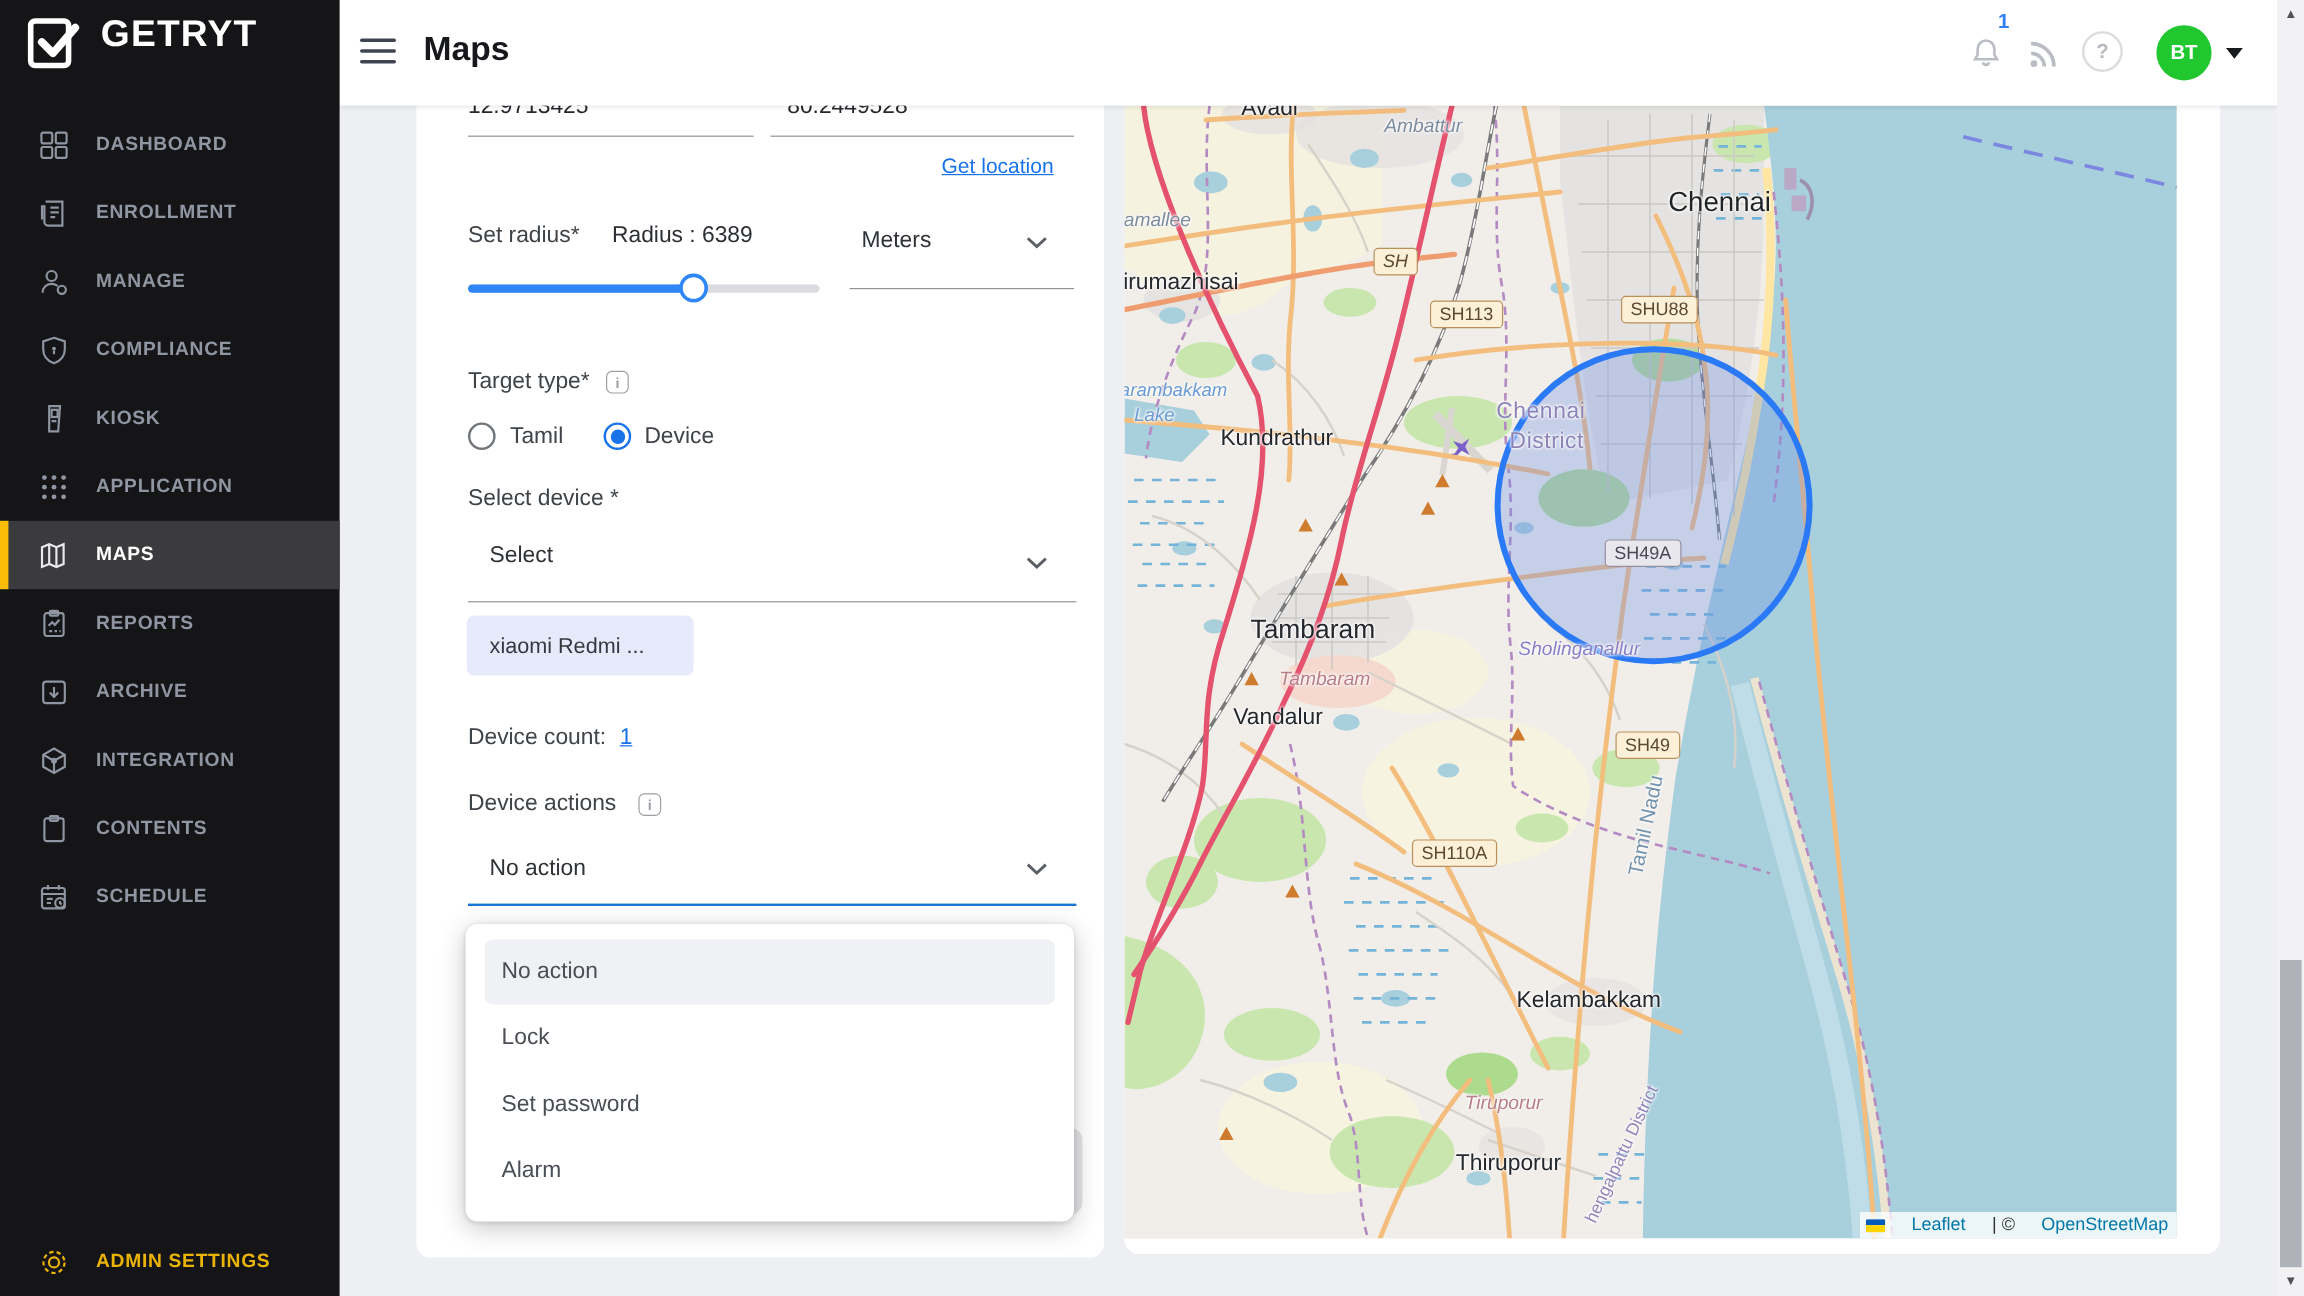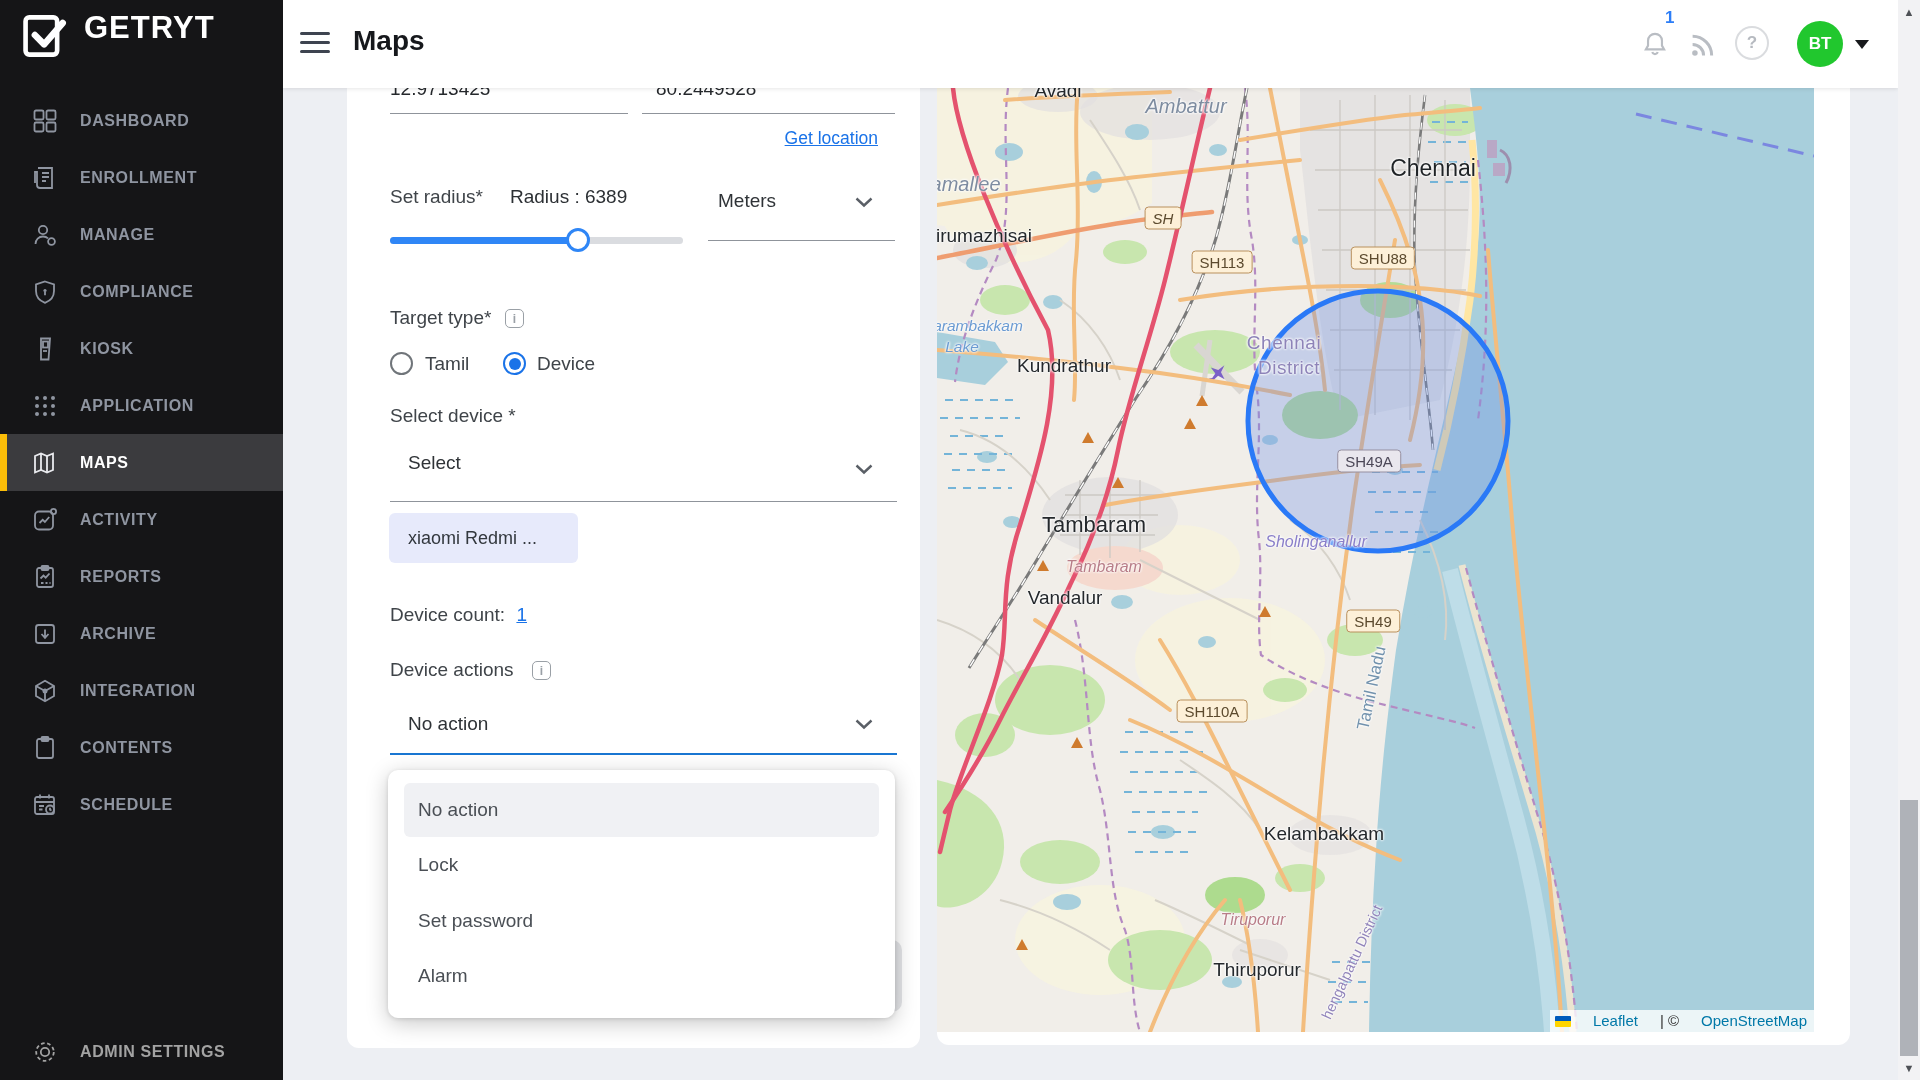--- a/index.html
+++ b/index.html
@@ -12,21 +12,21 @@
   .brand { position:absolute; left:20px; top:10px; height:56px; display:flex; align-items:flex-start; gap:12px; }
   .brand svg { width:52px; height:52px; }
   .brand-name { color:#fff; font-size:31px; font-weight:bold; letter-spacing:1px; }
   .snav { position:absolute; top:92px; left:0; right:0; }
   .sitem { position:relative; height:57px; display:flex; align-items:center; padding-left:32px; cursor:pointer; color:#8f95a1; }
   .sitem .sicon { width:26px; height:26px; margin-right:22px; flex:0 0 26px; }
   .slabel { font-size:16px; font-weight:600; letter-spacing:.6px; }
   .sitem.active { background:#3b3b3e; color:#e9eaee; }
   .sitem.active .slabel { color:#fff; }
   .sitem.active::before { content:""; position:absolute; left:0; top:0; bottom:0; width:7px; background:#fbbd08; }
-  .sitem-admin { position:absolute; top:1024px; left:0; right:0; height:56px; display:flex; align-items:center; padding-left:32px; color:#a3a3a3; cursor:pointer; }
+  .sitem-admin { position:absolute; top:1024px; left:0; right:0; height:56px; display:flex; align-items:center; padding-left:32px; color:#eab308; cursor:pointer; }
   .sitem-admin .sicon { width:26px; height:26px; margin-right:22px; }
 
   
   .header { position:absolute; left:283px; top:0; width:1615px; height:88px; background:#fff; z-index:20; box-shadow:0 1px 4px rgba(0,0,0,.10); }
   .hamburger { position:absolute; left:17px; top:32px; width:30px; height:24px; cursor:pointer; }
   .hamburger span { display:block; width:30px; height:3.4px; background:#3e4450; border-radius:2px; margin-bottom:5.6px; }
   .page-title { position:absolute; left:70px; top:25px; font-size:28px; font-weight:bold; color:#16181c; }
   .hicon { position:absolute; top:28px; cursor:pointer; }
   .bell-badge { position:absolute; left:1382px; top:8px; color:#2d7ef7; font-size:17px; font-weight:bold; }
   .help-circle { position:absolute; left:1452px; top:26px; width:34px; height:34px; border:2px solid #dadcdf; border-radius:50%; color:#b6bac0; font-size:17px; font-weight:bold; display:flex; align-items:center; justify-content:center; cursor:pointer; }
@@ -58,21 +58,21 @@
 
   
   .map-card { position:absolute; left:937px; top:72px; width:913px; height:973px; background:#fff; border-radius:12px; z-index:4; }
   .map-viewport { position:absolute; left:0; top:16px; width:877px; height:944px; overflow:hidden; cursor:grab; background:#f1eee9; }
   .map-viewport svg { position:absolute; left:0; top:0; }
   .mlabel { position:absolute; transform:translate(-50%,-50%); white-space:nowrap; font-weight:500;
             text-shadow:0 0 3px #fff,0 0 3px #fff,0 0 2px #fff; pointer-events:none; }
   .city   { font-size:19px; color:#24282c; }
   .city-lg  { font-size:23px; color:#1f2326; }
   .city-lg2 { font-size:22px; color:#24282c; }
-  .suburb-it { font-style:italic; font-size:20px; color:#7e8ca0; font-weight:400; }
+  .suburb-it { font-style:italic; font-size:16px; color:#7e8ca0; font-weight:400; }
   .water-it  { font-style:italic; font-size:15.5px; color:#6b9bd2; font-weight:400; }
   .suburb2-it{ font-style:italic; font-size:16px; color:#8a7fc9; font-weight:400; }
   .district  { font-size:19px; color:#8d83b8; letter-spacing:.5px; }
   .region-rot{ font-size:17px; color:#7292ad; }
   .coast-rot { font-size:14.5px; color:#9184ba; }
   .village-it{ font-style:italic; font-size:16px; color:#b87d88; font-weight:400; }
   .mbadge { position:absolute; transform:translate(-50%,-50%); background:#fdf0d8; border:1.5px solid #b9905c; border-radius:4px; padding:2px 7px; font-size:15px; color:#5c4a2e; white-space:nowrap; }
   .mbadge.muted { background:#e9e7ee; border-color:#958fa0; color:#4c4858; }
   .attribution { position:absolute; right:0; bottom:0; height:22px; line-height:22px; background:rgba(255,255,255,.78); padding:0 7px 0 5px; font-size:15px; color:#333; display:flex; align-items:center; gap:22px; }
   .attribution a { color:#0078a8; text-decoration:none; cursor:pointer; }
@@ -152,28 +152,20 @@
             <circle cx="21" cy="21" r="2"></circle>
           </svg>
         <span class="slabel">APPLICATION</span>
       </div>
       <div class="sitem active">
         <svg class="sicon" viewBox="0 0 26 26" fill="none" stroke="currentColor" stroke-width="1.8">
             <path d="M3,6 L9,3.5 L15,6 L21,3.5 V20 L15,22.5 L9,20 L3,22.5 Z"></path>
             <path d="M9,3.5 V20 M15,6 V22.5"></path>
           </svg>
         <span class="slabel">MAPS</span>
-      </div>
-      <div class="sitem">
-        <svg class="sicon" viewBox="0 0 26 26" fill="none" stroke="currentColor" stroke-width="1.8">
-            <rect x="3" y="4.5" width="18" height="18" rx="4"></rect>
-            <path d="M7.5,16 l3.2,-3.2 2.2,2.2 4.3,-5"></path>
-            <circle cx="21.5" cy="4.5" r="2.6"></circle>
-          </svg>
-        <span class="slabel">ACTIVITY</span>
       </div>
       <div class="sitem">
         <svg class="sicon" viewBox="0 0 26 26" fill="none" stroke="currentColor" stroke-width="1.8">
             <rect x="5" y="4" width="16" height="19" rx="2"></rect>
             <rect x="9.5" y="2" width="7" height="4" rx="1"></rect>
             <path d="M8.5,14.5 l3,-3 2.2,2.2 3.8,-4.2"></path>
             <path d="M9,19 h2.5 M13.5,19 h2 M17.5,19 h1"></path>
           </svg>
         <span class="slabel">REPORTS</span>
       </div>

